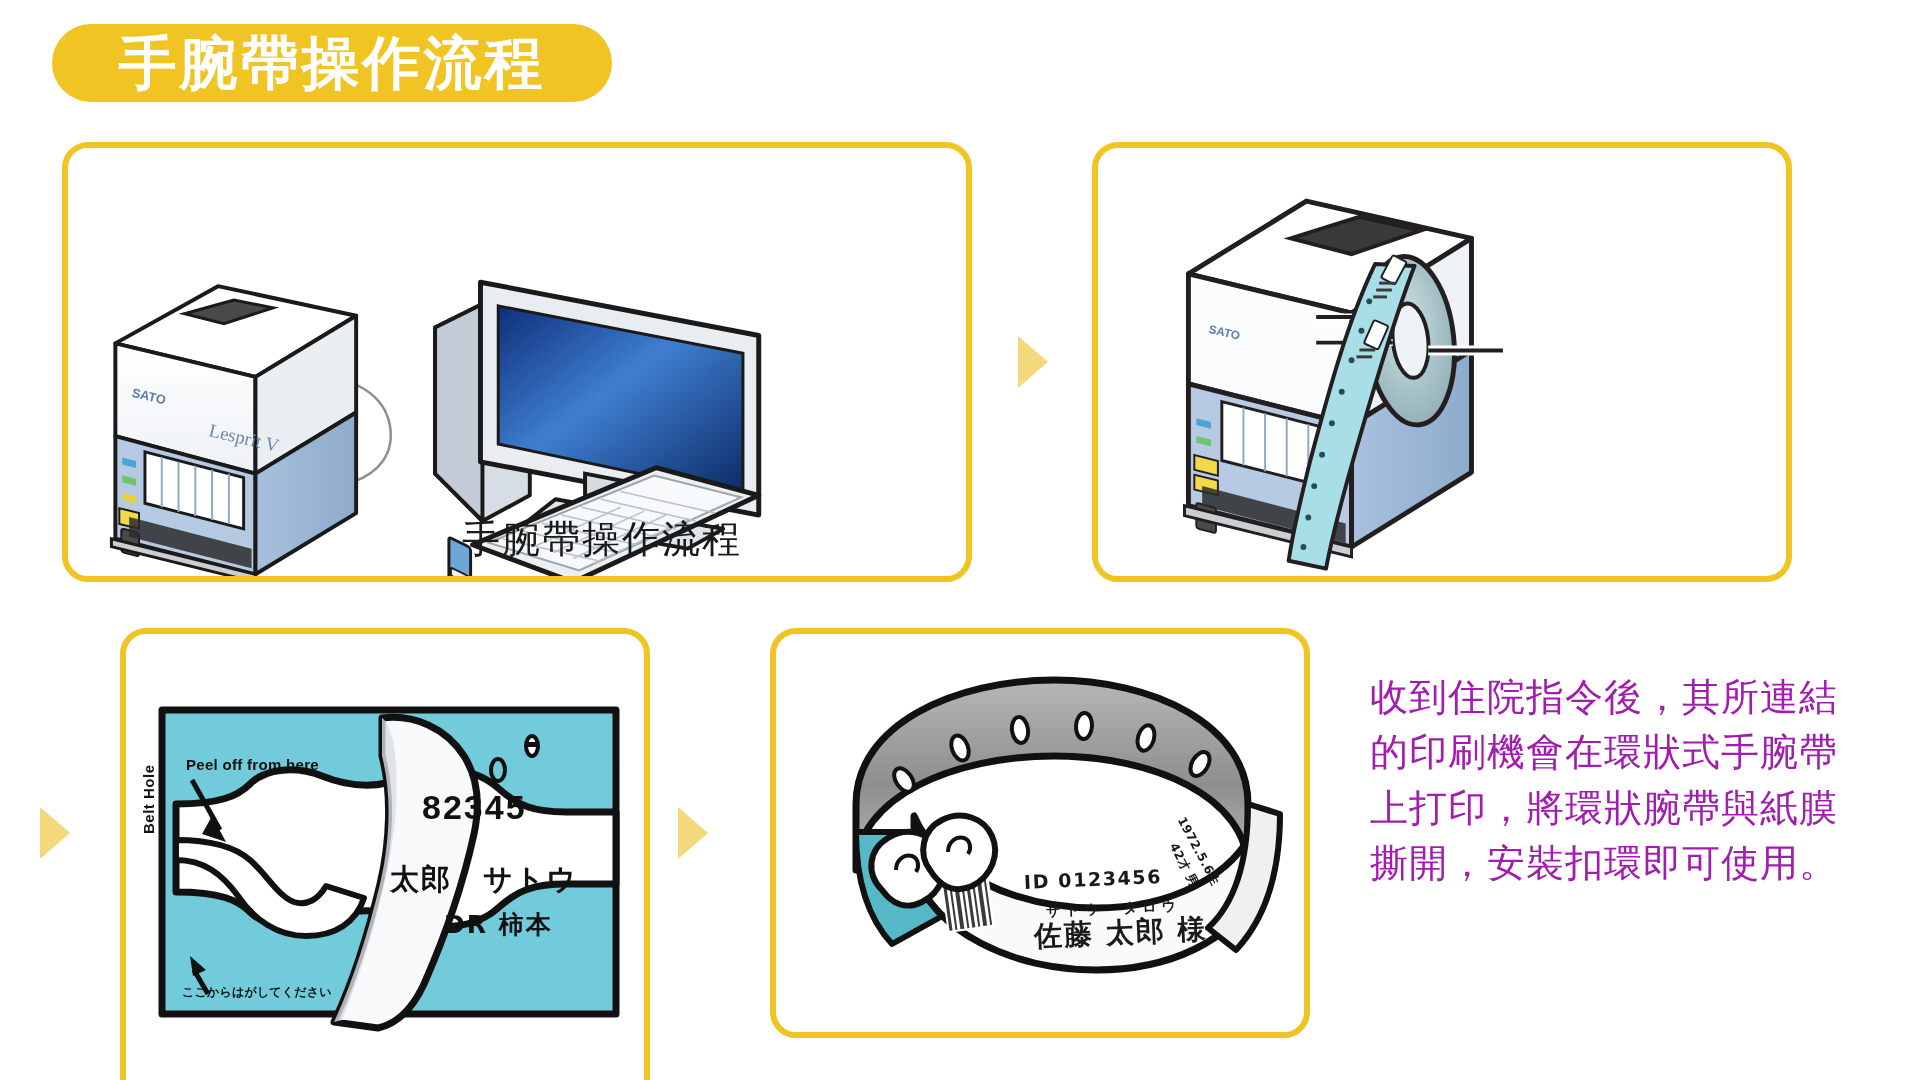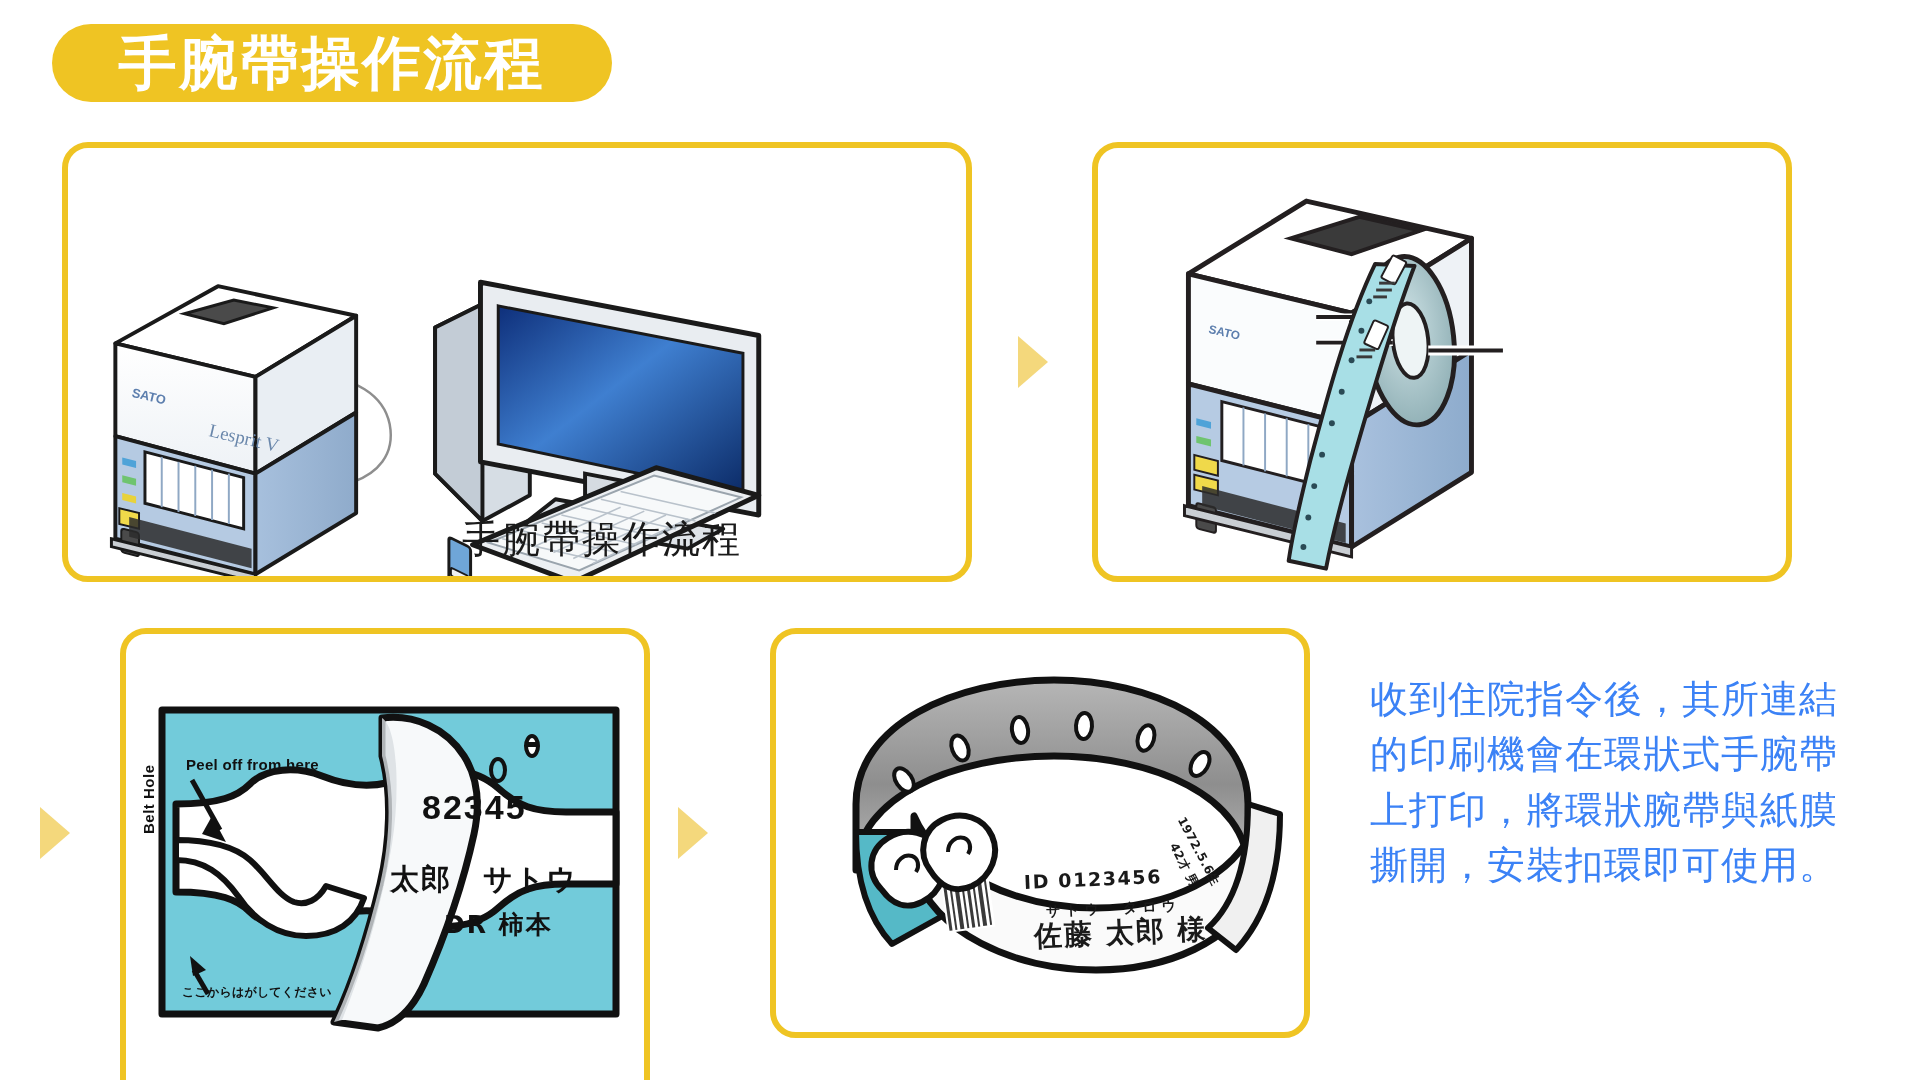--- a/index.html
+++ b/index.html
@@ -54,23 +54,23 @@
     border-bottom:26px solid transparent;
     border-left:30px solid #f4d87c;
   }
   #arrow1{left:1018px;top:336px;}
   #arrow2{left:40px;top:807px;}
   #arrow3{left:678px;top:807px;}
 
   
   .body-copy{
     position:absolute;left:1370px;top:672px;width:470px;
-    font-size:38px;line-height:1.46;color:#3b82f6;
+    font-size:38px;line-height:1.46;color:#a21caf;
     letter-spacing:1px;
-    font-family:Liberation Sans, sans-serif;
+    font-family:Liberation Mono, monospace;
   }
 
   
   .caption{
     position:absolute;left:462px;top:514px;
     font-size:38px;color:#1a1a1a;letter-spacing:2px;
     font-family:"DejaVu Sans","Liberation Sans",sans-serif;
     white-space:nowrap;
   }
 

